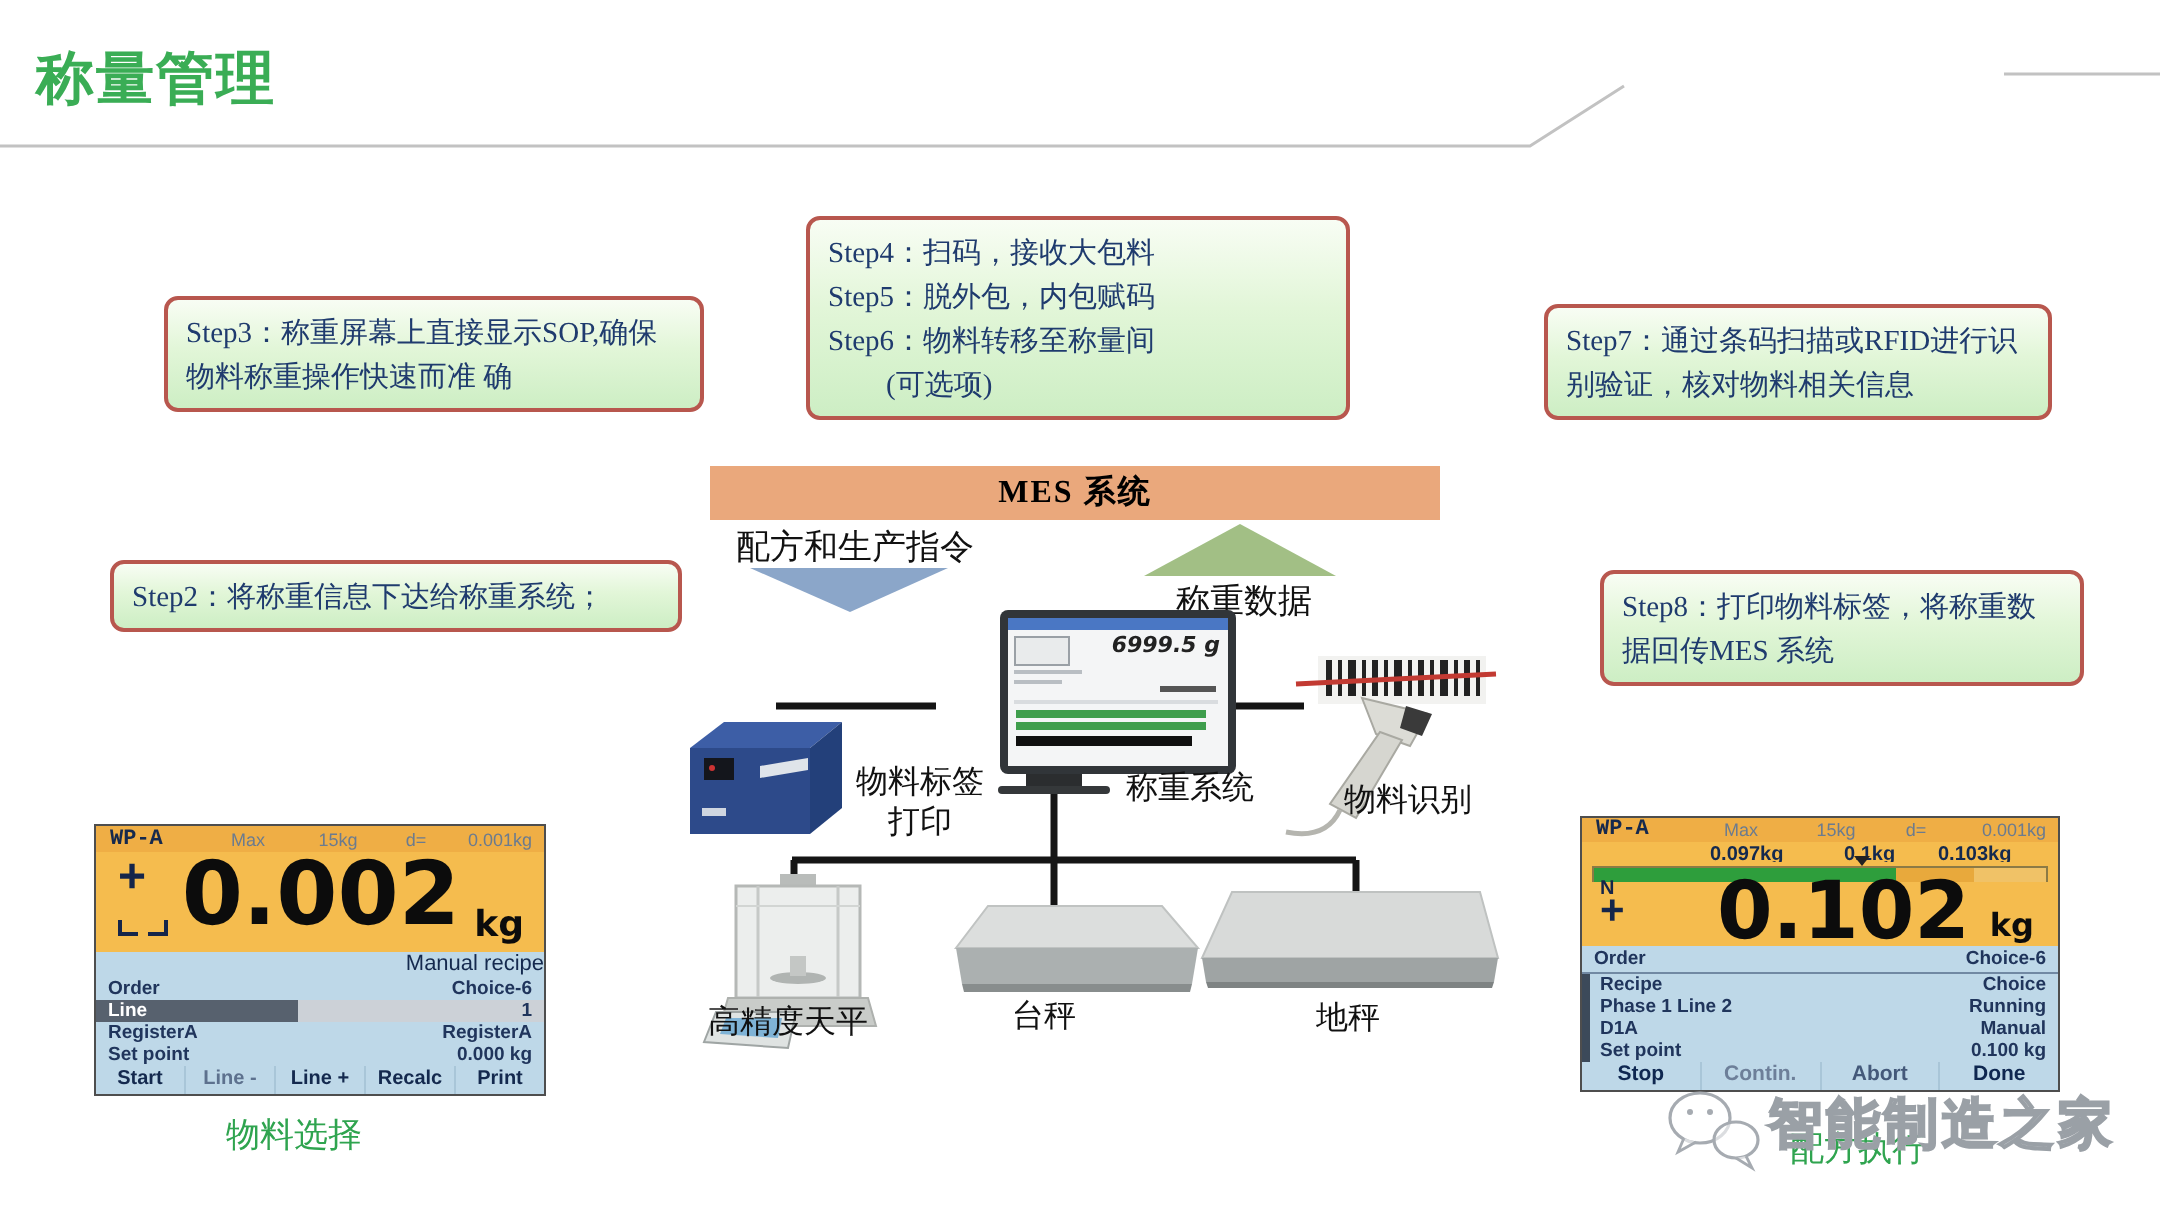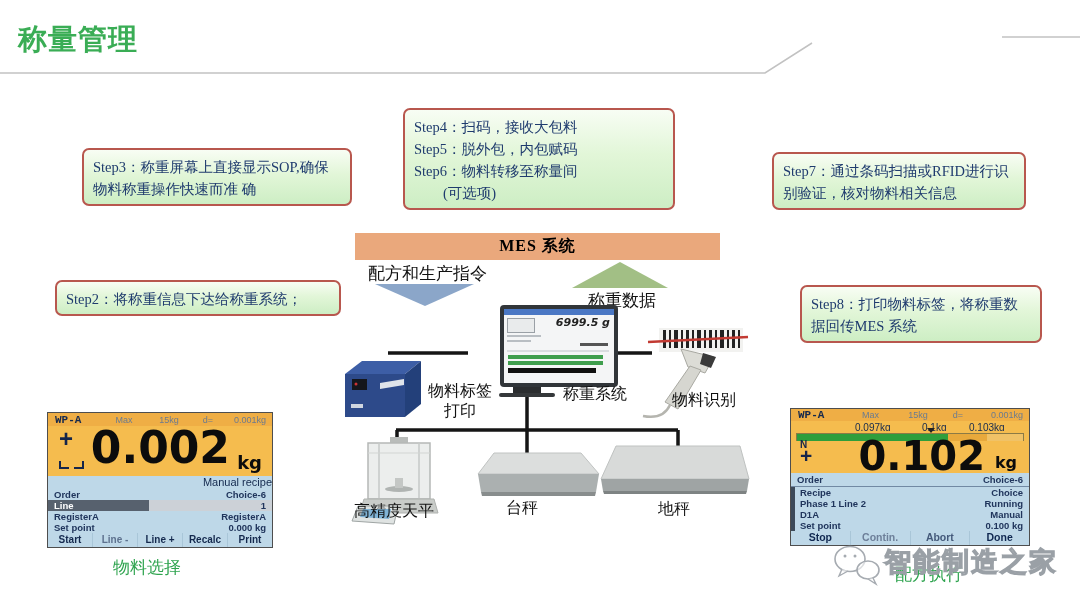--- a/index.html
+++ b/index.html
@@ -46,21 +46,21 @@
   .bigweight{font-family:"DejaVu Sans",sans-serif;font-weight:bold;color:#0c0c0c;}
   .unit{font-family:"DejaVu Sans",sans-serif;font-weight:bold;color:#0c0c0c;}
   .scr-row{display:flex;justify-content:space-between;font-size:9.5px;font-weight:bold;
            padding:0 6px;height:11px;line-height:11px;}
   .scr-buttons{display:flex;font-weight:bold;font-size:10px;color:#14294e;text-align:center;}
   .scr-buttons div{flex:1;border-left:1px solid #a9c6d8;line-height:13px;}
   .scr-buttons div:first-child{border-left:none;}
   .caption-green{font-family:"Liberation Serif",serif;font-size:17px;color:#2fa44f;white-space:nowrap;}
 
   
-  .tolrow{position:relative;background:#f5bc4e;font-size:10px;font-weight:normal;color:#14294e;}
+  .tolrow{position:relative;background:#f5bc4e;font-size:10px;font-weight:bold;color:#14294e;}
   .prog-track{position:absolute;left:5px;right:5px;top:2px;height:7px;background:#f0c267;border:1px solid #8c7a45;}
   .prog-green{position:absolute;left:0;top:0;height:100%;background:#2e9e3c;width:67%;}
   .prog-amber{position:absolute;left:67%;top:0;height:100%;background:#e8a93c;width:17%;}
   .marker-down{position:absolute;width:0;height:0;border-left:4px solid transparent;border-right:4px solid transparent;border-top:5px solid #222;}
   .marker-up{position:absolute;width:0;height:0;border-left:4px solid transparent;border-right:4px solid transparent;border-bottom:5px solid #555;}
 
   
   .watermark-text{font-family:"Liberation Serif",serif;font-size:27px;font-weight:bold;letter-spacing:2px;
                   color:#d6dadd;-webkit-text-stroke:1.1px #9aa0a6;white-space:nowrap;}
 </style>

